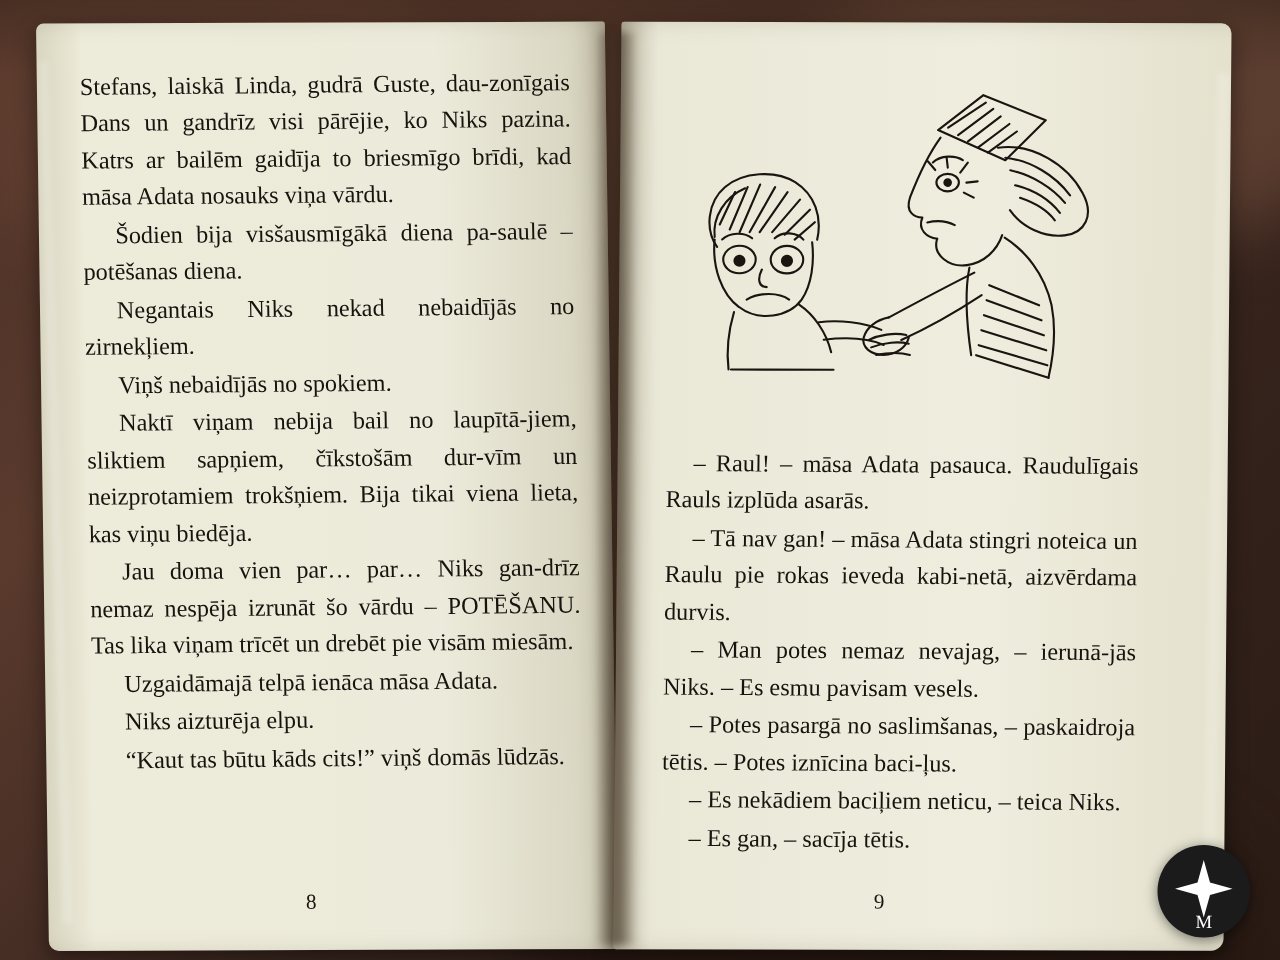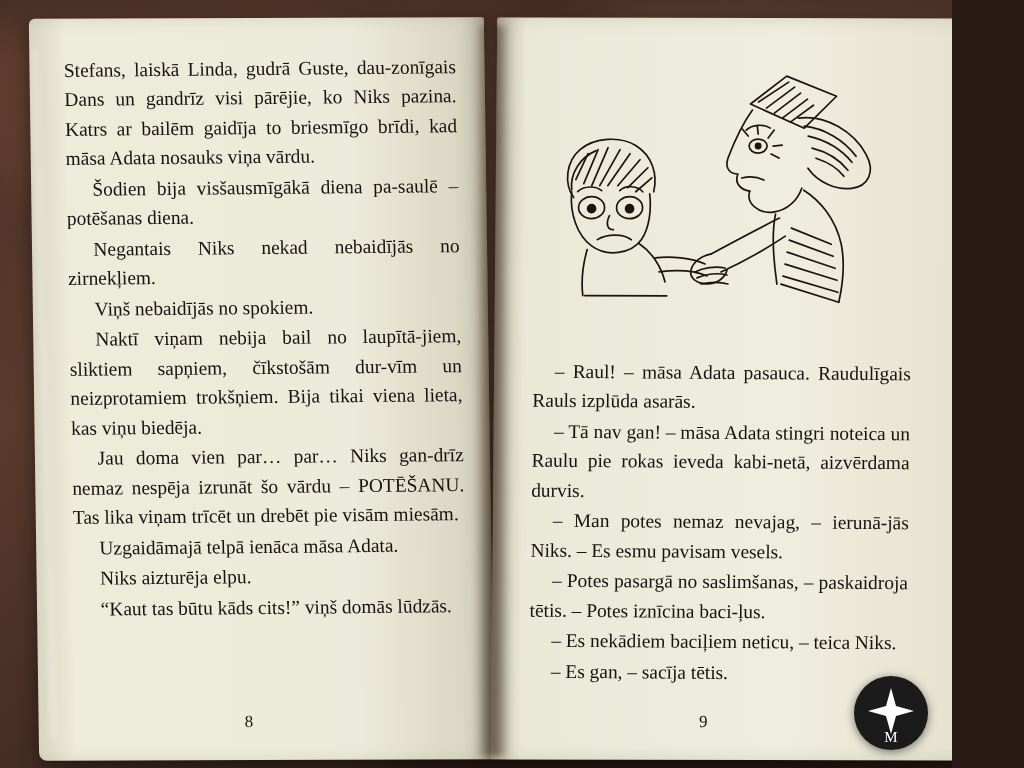--- a/index.html
+++ b/index.html
@@ -9,21 +9,21 @@
   }
   body {
     width: 1024px;
     height: 768px;
     overflow: hidden;
     font-family: "Liberation Serif", serif;
   }
 
   #scene {
     position: relative;
-    width: 952px;
+    width: 1024px;
     height: 768px;
     background: linear-gradient(135deg, #4a3027 0%, #5a3a2d 25%, #3a261f 55%, #2b1c16 100%);
     overflow: hidden;
   }
 
   
   .bg-blob {
     position: absolute;
     border-radius: 50%;
     filter: blur(28px);

